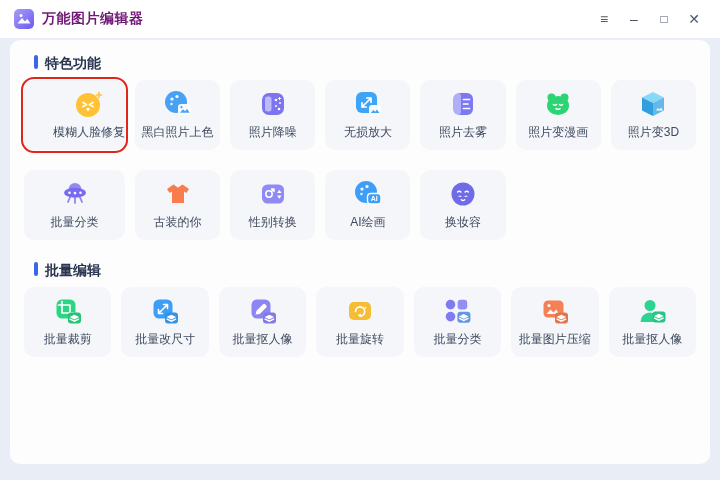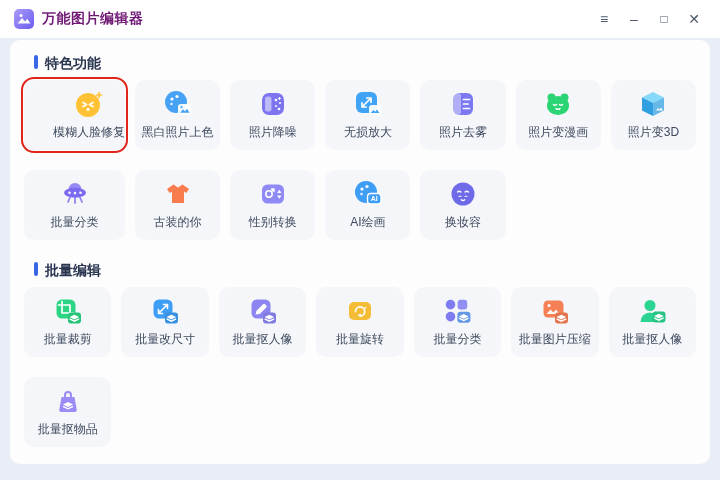--- a/index.html
+++ b/index.html
@@ -311,27 +311,14 @@
             <rect x="15.5" y="15.5" width="13" height="11" rx="3" fill="#2bd591"></rect>
             <rect x="15.5" y="15.5" width="13" height="11" rx="3" fill="#000" opacity=".08"></rect>
             <g transform="translate(17.1,17.7) scale(0.95)">
               <path d="M5 0 10 2.5 5 5 0 2.5Z" fill="#fff"></path>
               <path d="M0 4.3 5 6.8 10 4.3" fill="none" stroke="#fff" stroke-width="1.4"></path>
             </g>
           </svg>
         </span>
         <span class="card-label">批量抠人像</span>
       </div>
-      <div class="card">
-        <span class="card-icon">
-          <svg width="30" height="30" viewBox="0 0 30 30">
-            <path d="M11 9a4 4 0 018 0v3.5h-2V9a2 2 0 00-4 0v3.5h-2z" fill="#9a8cf5"></path>
-            <path d="M8.5 11h13l2.2 12.5A2.2 2.2 0 0121.5 26h-13a2.2 2.2 0 01-2.2-2.5z" fill="#9a8cf5"></path>
-            <g transform="translate(10,16) scale(1)">
-              <path d="M5 0 10 2.5 5 5 0 2.5Z" fill="#fff"></path>
-              <path d="M0 4.3 5 6.8 10 4.3" fill="none" stroke="#fff" stroke-width="1.4"></path>
-            </g>
-          </svg>
-        </span>
-        <span class="card-label">批量抠物品</span>
-      </div>
     </div>
   </div>
 
 </body></html>

